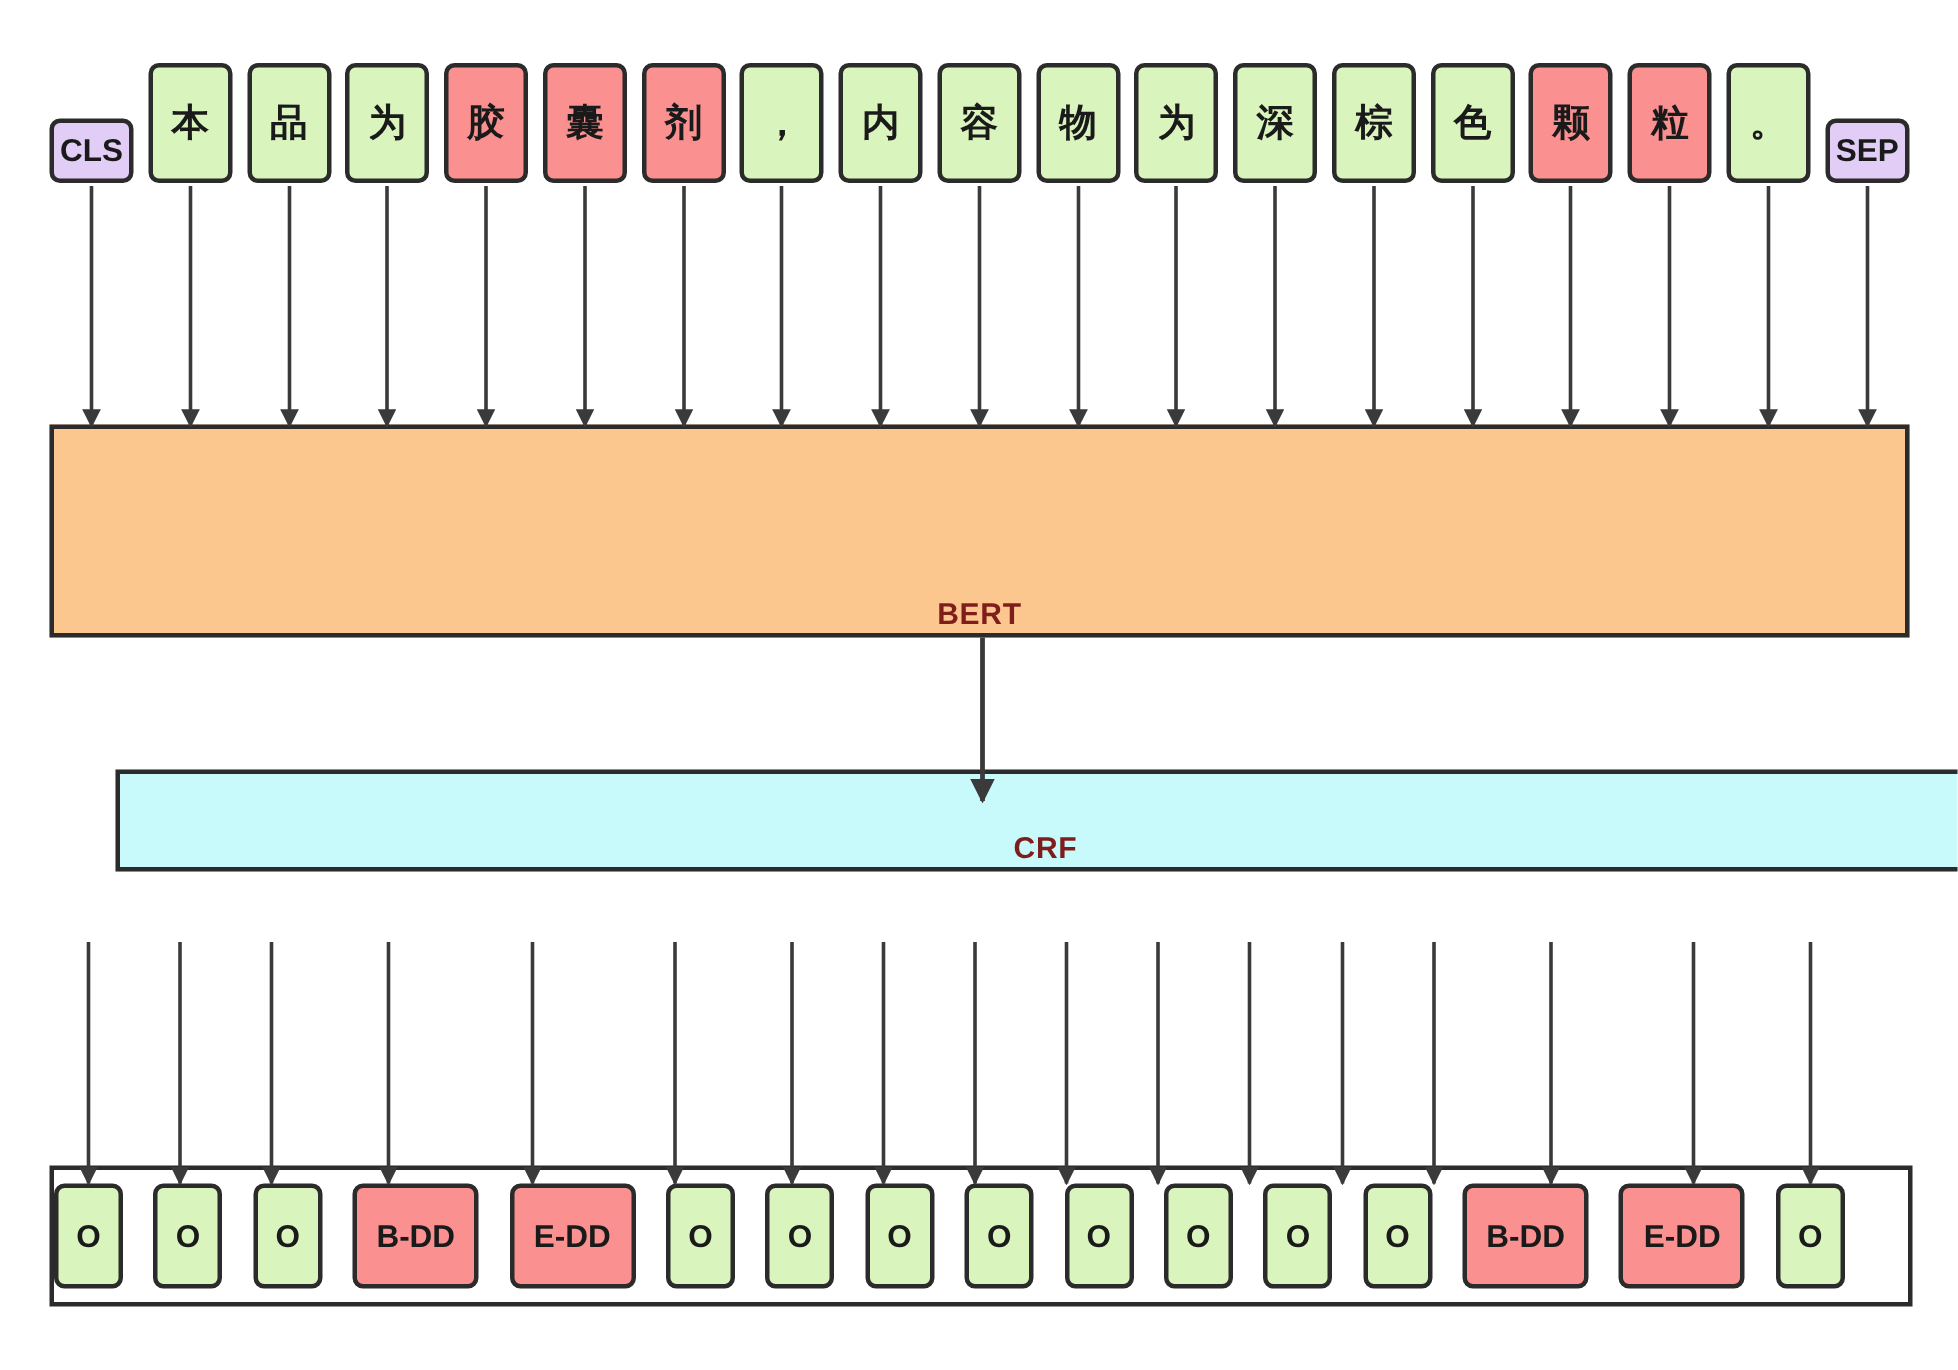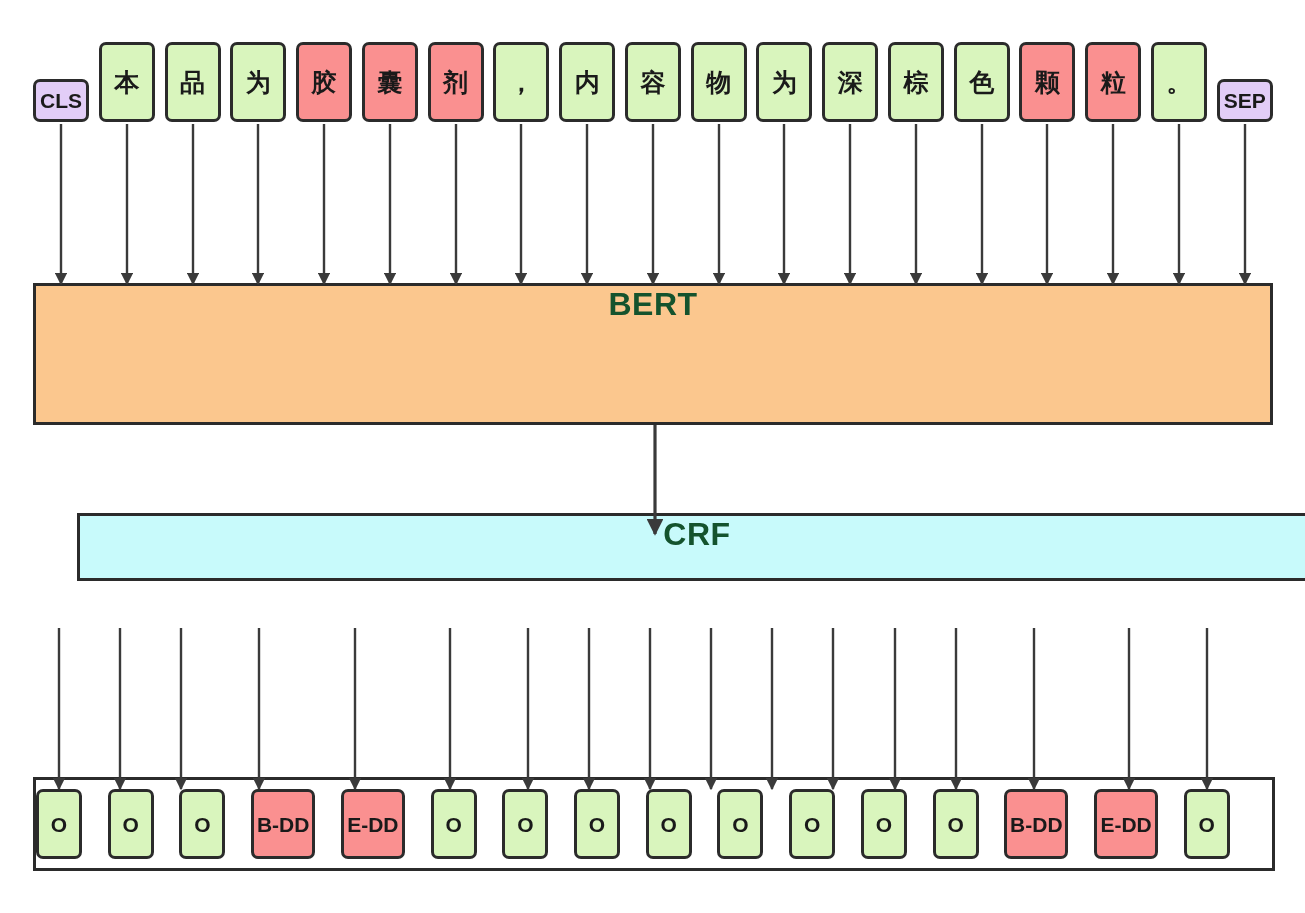--- a/index.html
+++ b/index.html
@@ -53,25 +53,25 @@
   .token.purple { background: #e2cdf7; }
   .token.special { font-size: 21px; font-weight: 700; margin-top: 37px; }
   .token.punct { font-size: 25px; }
 
   
   .layer {
     position: absolute;
     border: 3px solid #2b2b2b;
     box-sizing: border-box;
     display: flex;
-    align-items: flex-start;
+    align-items: flex-end;
     justify-content: center;
-    font-size: 32px;
+    font-size: 20px;
     font-weight: 700;
-    color: #14532d;
+    color: #7f1d1d;
     letter-spacing: 0.5px;
   }
   #bert-layer {
     left: 33px;
     top: 283px;
     width: 1240px;
     height: 142px;
     background: #fbc78e;
   }
   #crf-layer {
@@ -112,21 +112,21 @@
     justify-content: center;
     box-sizing: border-box;
     font-size: 21px;
     font-weight: 700;
     color: #1a1a1a;
     line-height: 1;
   }
   .label.green { background: #d9f5bd; }
   .label.red   { background: #fa9090; }
   .label.w-o   { width: 46px; }
-  .label.w-tag { width: 64px; }
+  .label.w-tag { width: 84px; }
 
   
   #arrows {
     position: absolute;
     left: 0;
     top: 0;
     width: 1305px;
     height: 913px;
     pointer-events: none;
   }

